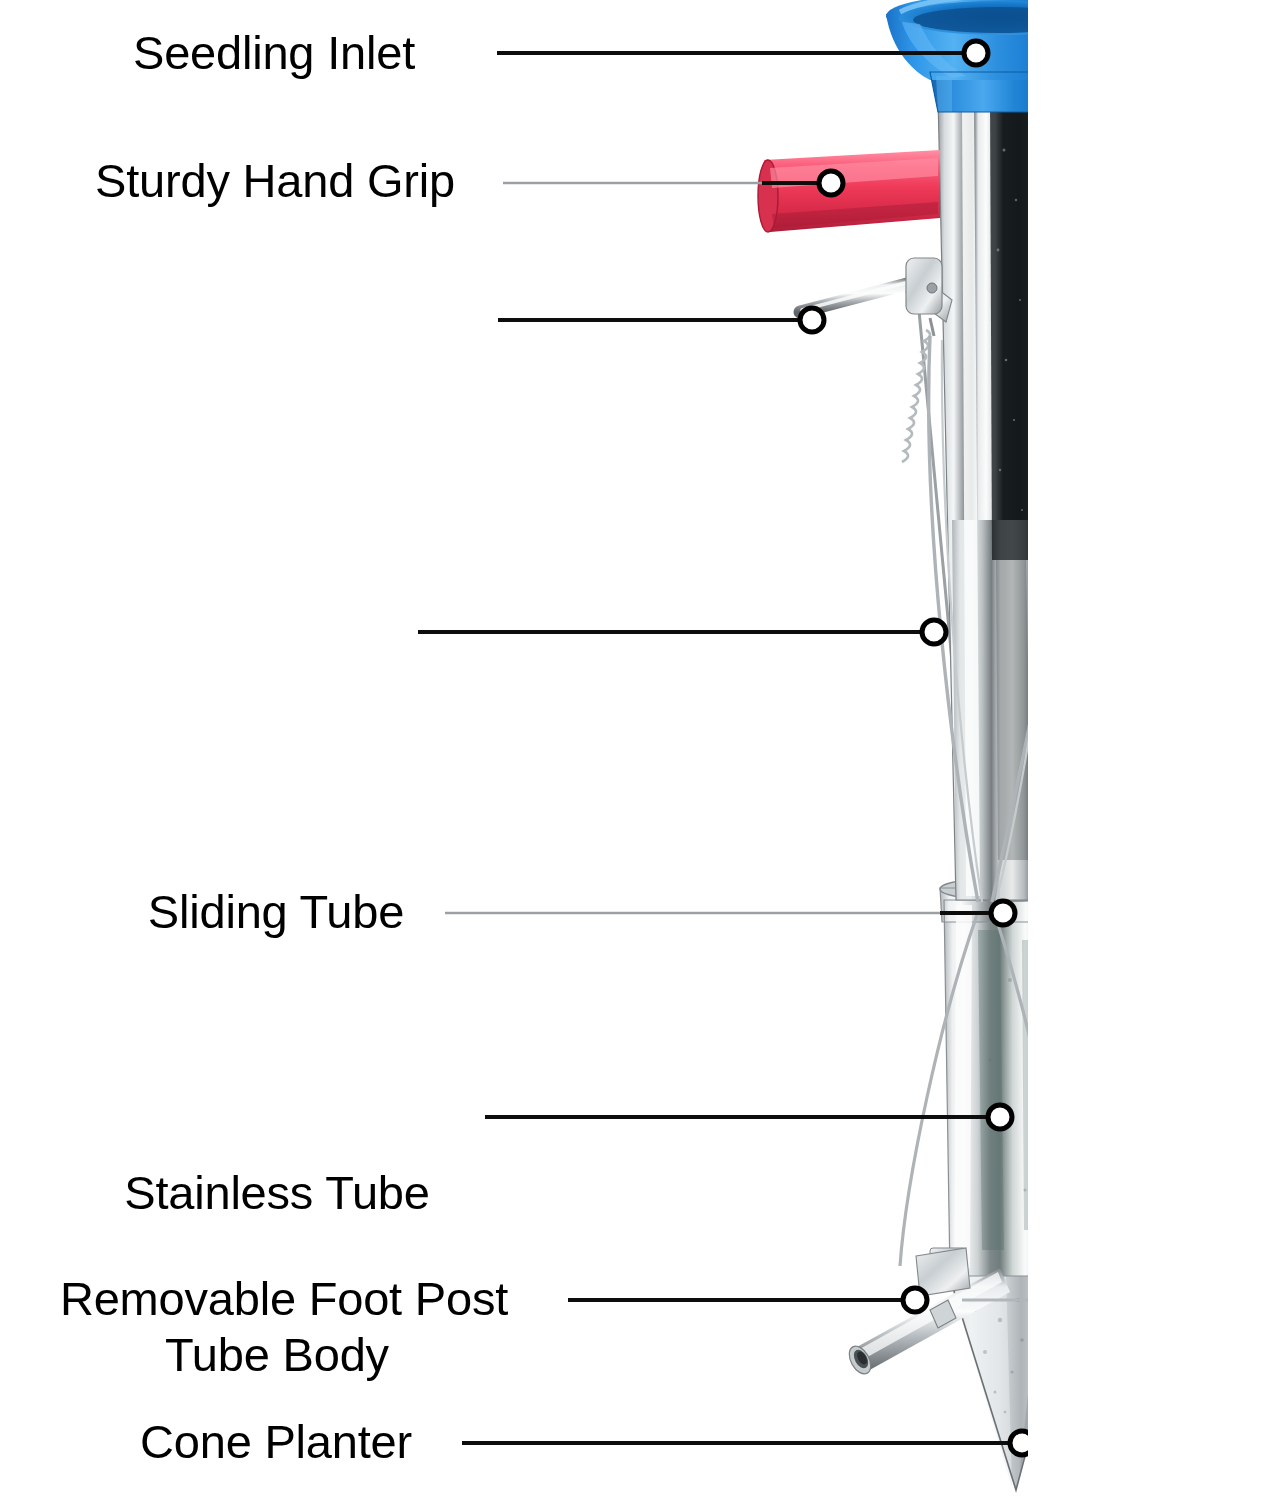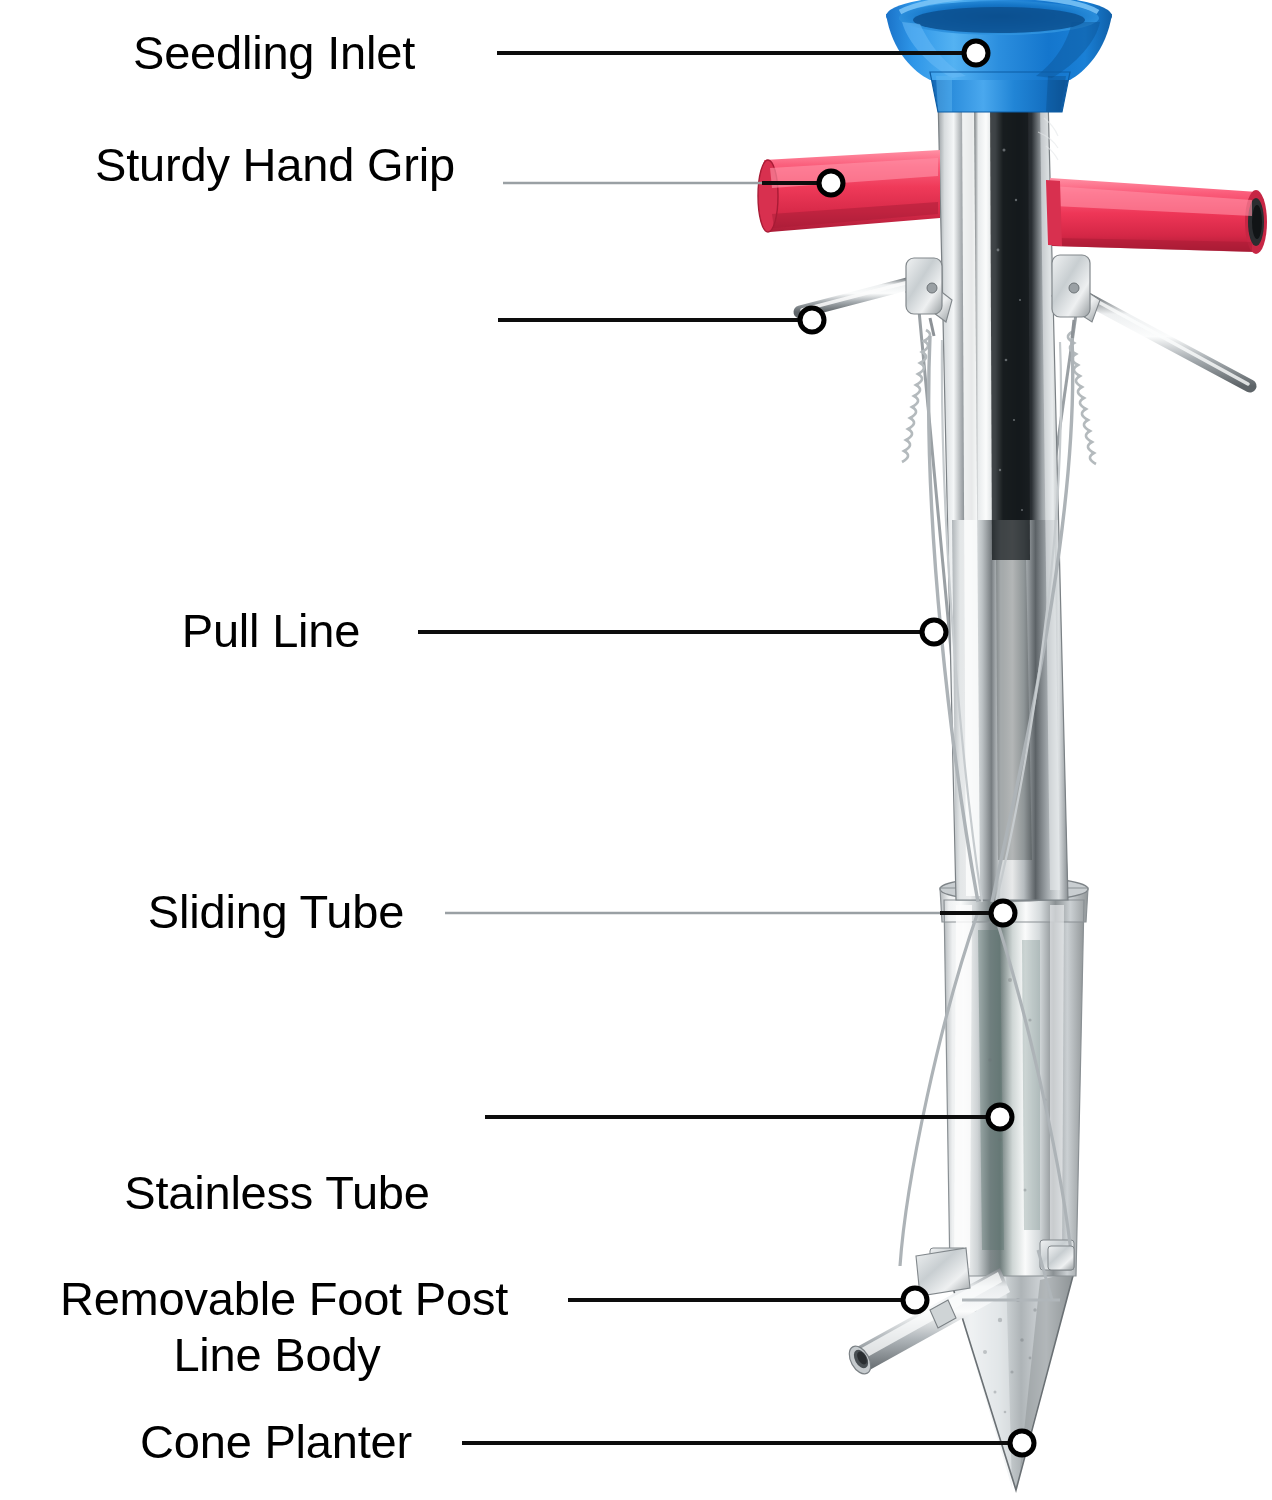--- a/index.html
+++ b/index.html
@@ -5,21 +5,21 @@
   html, body {
     margin: 0;
     padding: 0;
     background: #ffffff;
   }
   body {
     font-family: "Liberation Sans", sans-serif;
   }
   #page {
     position: relative;
-    width: 1272px;
+    width: 1028px;
     height: 1500px;
     background: #ffffff;
     overflow: hidden;
   }
   #product-svg {
     position: absolute;
     left: 0;
     top: 0;
     width: 1272px;
     height: 1500px;
@@ -388,29 +388,28 @@
     </g>
 
     <g>
       <line x1="462" y1="1443" x2="1022" y2="1443" stroke="#0d0d0d" stroke-width="4"></line>
       <circle cx="1022" cy="1443" r="12" fill="#ffffff" stroke="#000000" stroke-width="5"></circle>
     </g>
   </svg>
 
   <div class="callout-label" style="left:99px; top:24px; width:350px;">Seedling Inlet</div>
 
-  <div class="callout-label" style="left:55px; top:136px; width:440px;">Sturdy Hand Grip</div>
-
-
-  <div class="callout-label" style="left:160px; top:602px; width:222px;">Pull Line</div>
+  <div class="callout-label" style="left:55px; top:152px; width:440px;">Sturdy Hand Grip</div>
+
+
 
   <div class="callout-label" style="left:116px; top:883px; width:320px;text-align:center;">Sliding Tube</div>
 
   <div class="callout-label two-line" style="left:82px; top:1058px; width:390px;">
     <div>Stainless Tube</div>
-    <div>Line Body</div>
+    <div>Tube Body</div>
   </div>
 
   <div class="callout-label" style="left:12px; top:1270px; width:544px;text-align:center;">Removable Foot Post</div>
 
   <div class="callout-label" style="left:110px; top:1413px; width:332px;">Cone Planter</div>
 
 </div>
 
 </body></html>

